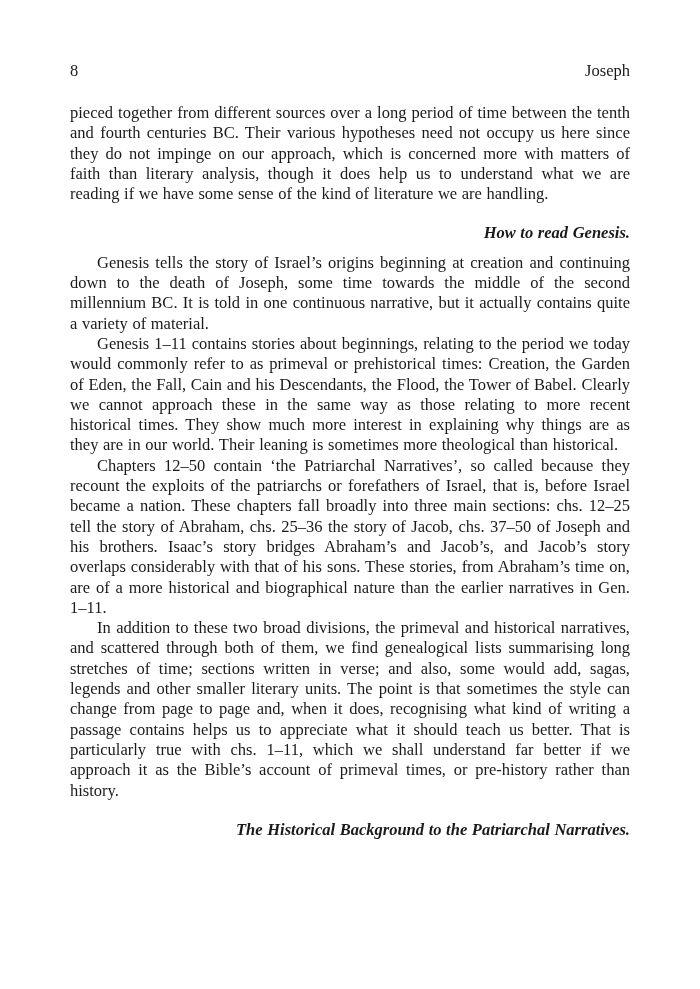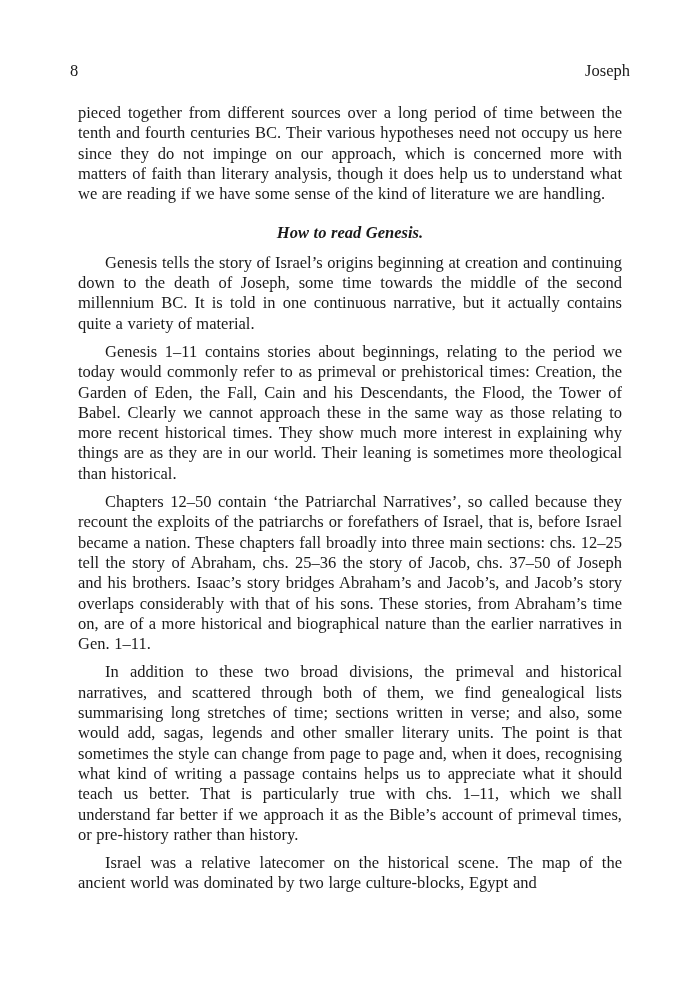--- a/index.html
+++ b/index.html
@@ -26,31 +26,31 @@
     line-height: 17px;
     margin-bottom: 24px;
   }
   .page-body {
     font-size: 16.5px;
     line-height: 20.3px;
     text-align: justify;
     word-spacing: 0.5px;
   }
   .para {
-    margin: 8px;
+    margin: 0;
   }
   .para.indent {
     text-indent: 27px;
   }
   .heading {
     font-size: 16.5px;
     line-height: 20.3px;
     font-weight: bold;
     font-style: italic;
-    text-align: center;
+    text-align: right;
     margin: 19px 0 9px 0;
   }
 </style>
 </head>
 <body>
 
 <div class="page">
 
   <div class="page-header">
     <span>8</span>
@@ -64,17 +64,17 @@
     <h2 class="heading">How to read Genesis.</h2>
 
     <p class="para indent">Genesis tells the story of Israel’s origins beginning at creation and continuing down to the death of Joseph, some time towards the middle of the second millennium BC. It is told in one continuous narrative, but it actually contains quite a variety of material.</p>
 
     <p class="para indent">Genesis 1–11 contains stories about beginnings, relating to the period we today would commonly refer to as primeval or prehistorical times: Creation, the Garden of Eden, the Fall, Cain and his Descendants, the Flood, the Tower of Babel. Clearly we cannot approach these in the same way as those relating to more recent historical times. They show much more interest in explaining why things are as they are in our world. Their leaning is sometimes more theological than historical.</p>
 
     <p class="para indent">Chapters 12–50 contain ‘the Patriarchal Narratives’, so called because they recount the exploits of the patriarchs or forefathers of Israel, that is, before Israel became a nation. These chapters fall broadly into three main sections: chs. 12–25 tell the story of Abraham, chs. 25–36 the story of Jacob, chs. 37–50 of Joseph and his brothers. Isaac’s story bridges Abraham’s and Jacob’s, and Jacob’s story overlaps considerably with that of his sons. These stories, from Abraham’s time on, are of a more historical and biographical nature than the earlier narratives in Gen. 1–11.</p>
 
     <p class="para indent">In addition to these two broad divisions, the primeval and historical narratives, and scattered through both of them, we find genealogical lists summarising long stretches of time; sections written in verse; and also, some would add, sagas, legends and other smaller literary units. The point is that sometimes the style can change from page to page and, when it does, recognising what kind of writing a passage contains helps us to appreciate what it should teach us better. That is particularly true with chs. 1–11, which we shall understand far better if we approach it as the Bible’s account of primeval times, or pre-history rather than history.</p>
 
+    <h2 class="heading">The Historical Background to the Patriarchal Narratives.</h2>
 
-    <p class="para indent">Israel was a relative latecomer on the historical scene. The map of the ancient world was dominated by two large culture-blocks, Egypt and</p>
 
   </div>
 </div>
 
 </body></html>

